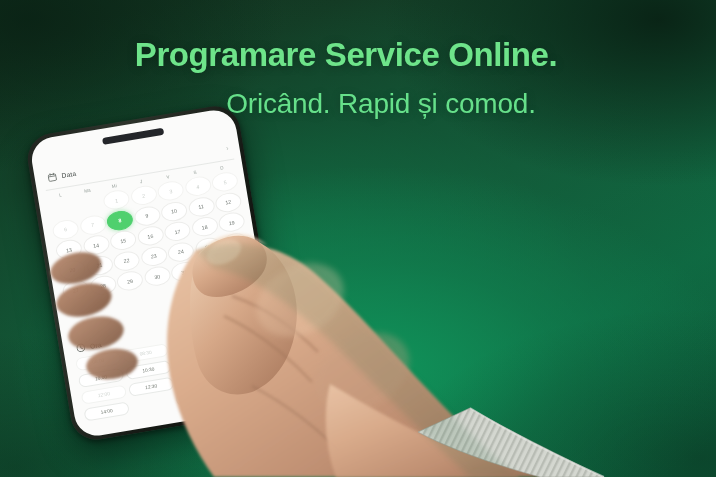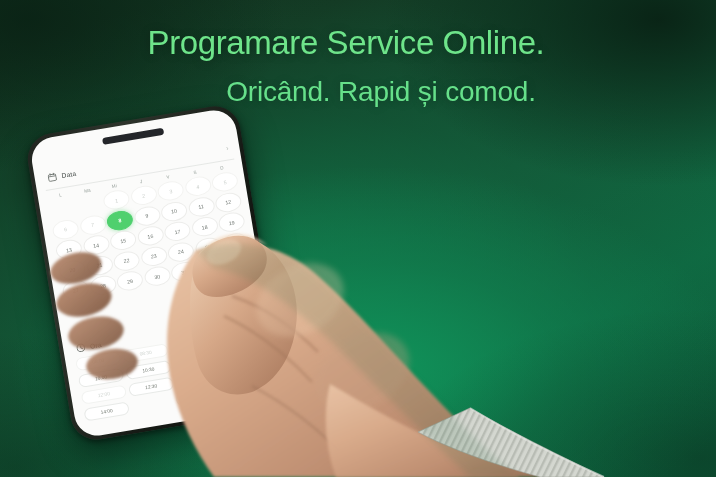--- a/index.html
+++ b/index.html
@@ -21,21 +21,21 @@
     background:
       radial-gradient(ellipse 55% 50% at 92% 4%, rgba(8,30,18,.88) 0%, rgba(8,30,18,0) 70%),
       radial-gradient(ellipse 50% 45% at 4% 4%, rgba(8,30,18,.72) 0%, rgba(8,30,18,0) 72%),
       radial-gradient(ellipse 60% 45% at 98% 96%, rgba(8,34,20,.40) 0%, rgba(8,34,20,0) 70%),
       radial-gradient(ellipse 55% 40% at 2% 98%, rgba(8,34,20,.45) 0%, rgba(8,34,20,0) 70%);
   }
 
   
   #headline-block{position:absolute;left:0;top:24px;width:716px;text-align:center;padding-right:24px;box-sizing:border-box;z-index:40;}
   #headline{
-    margin:0;font-size:33px;font-weight:normal;letter-spacing:-.4px;
+    margin:12px;font-size:33px;font-weight:bold;letter-spacing:-.4px;
     color:#6ee48a;line-height:1.18;
     text-shadow:0 1px 10px rgba(0,0,0,.28);
   }
   #subheadline{
     margin:12px 0 0 0;font-size:28px;font-weight:normal;letter-spacing:-.2px;
     color:#66e08a;line-height:1.2;padding-left:70px;
     text-shadow:0 1px 10px rgba(0,0,0,.22);
   }
 
   

